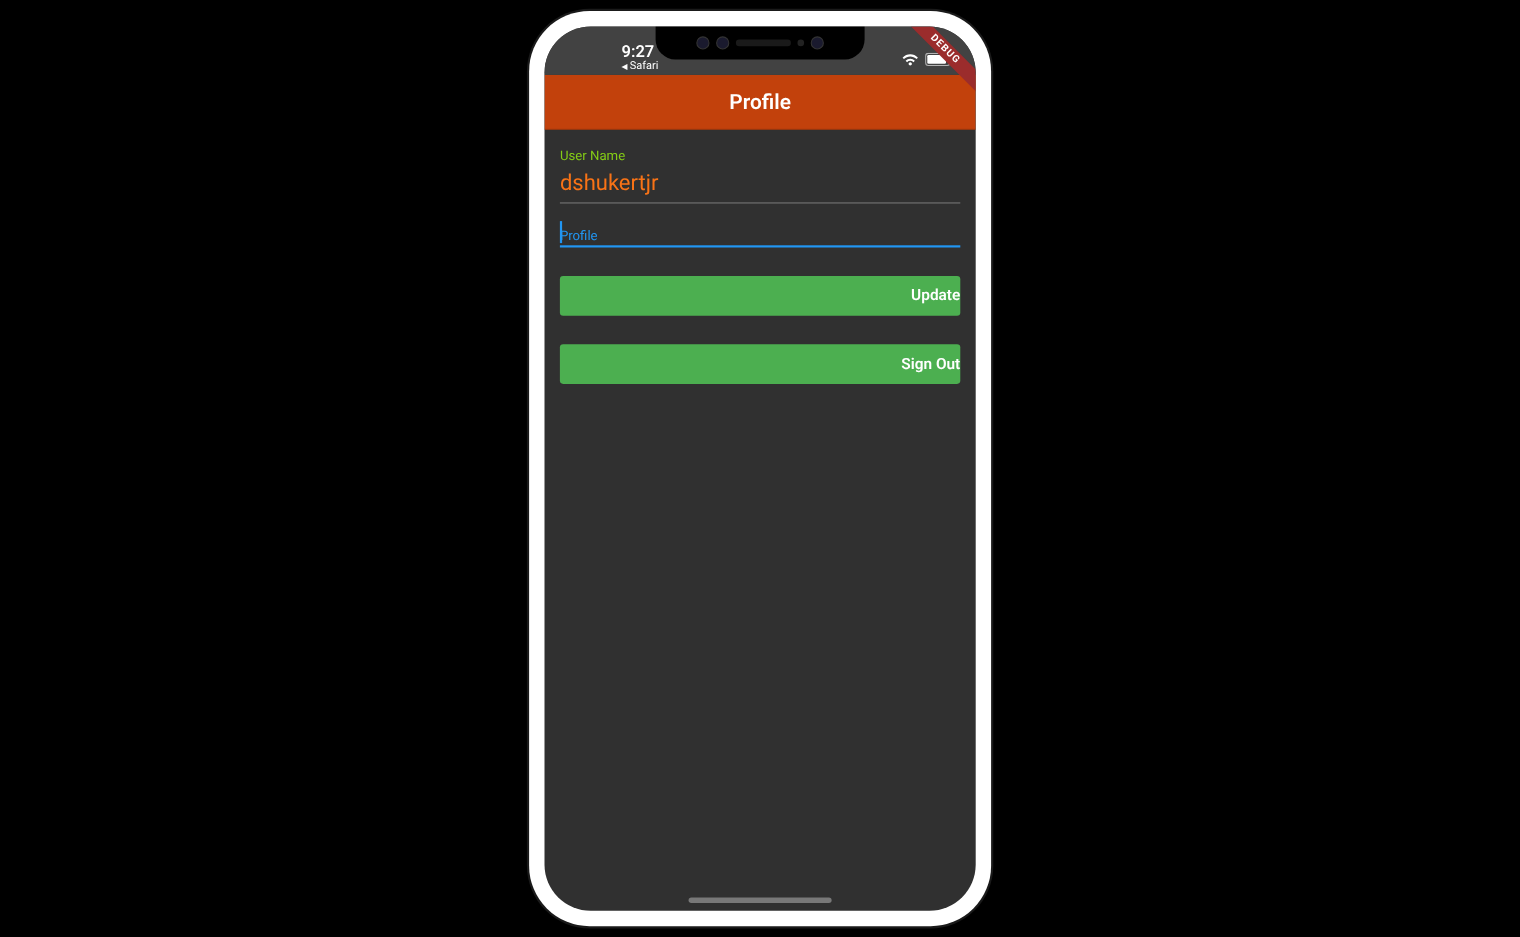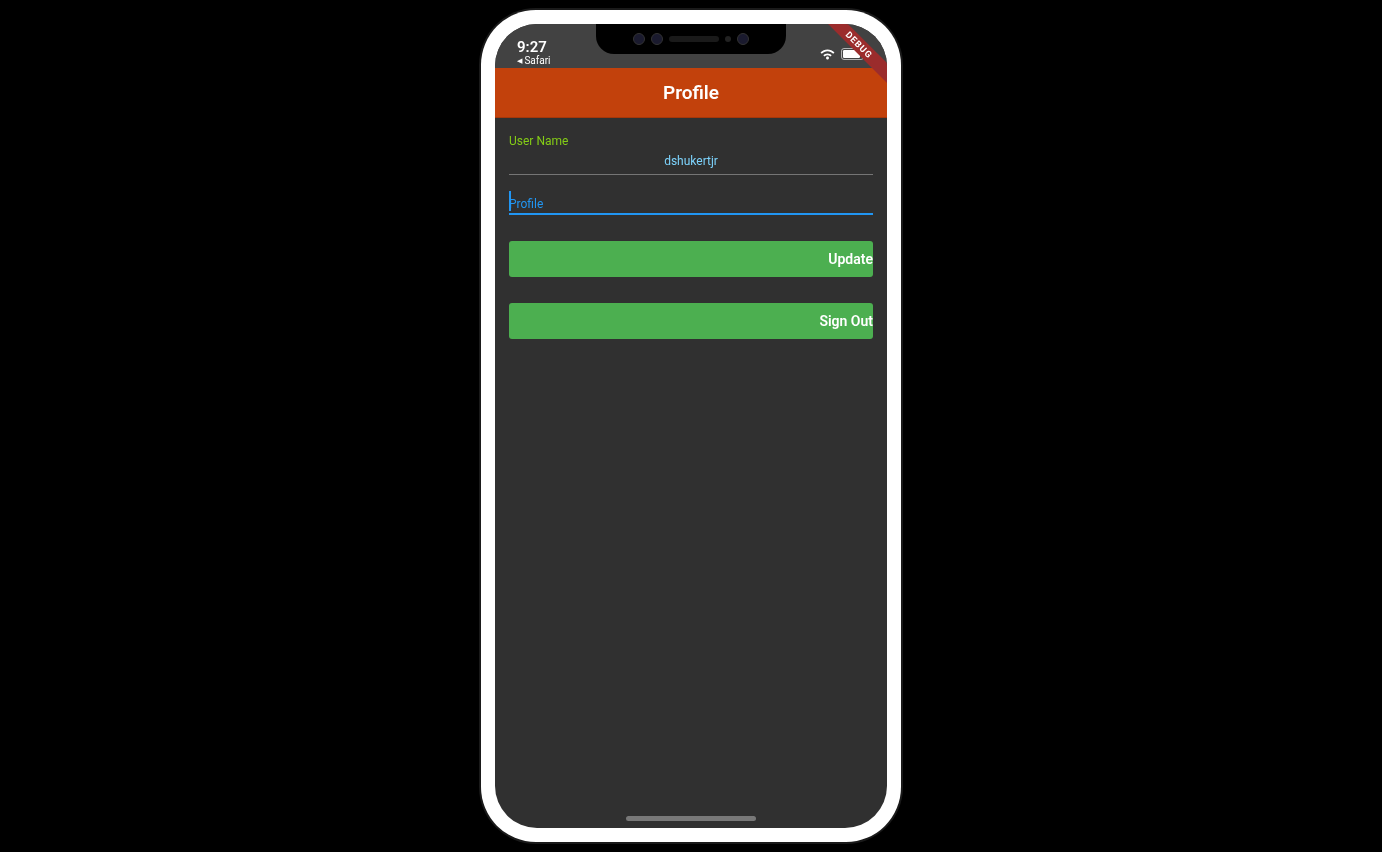--- a/index.html
+++ b/index.html
@@ -57,21 +57,21 @@
     
     .status-bar {
       height: 44px;
       background: #424242;
       display: flex;
       align-items: flex-end;
       justify-content: space-between;
       padding: 0 20px 2px 22px;
       position: relative;
     }
-    .status-left { display: flex; flex-direction: column; align-items: flex-start; line-height: 1; }
+    .status-left { display: flex; flex-direction: column; align-items: flex-start; line-height: 1; margin-left: 48px; }
     .status-time { color: #fff; font-size: 15px; font-weight: 600; }
     .status-back { color: #fff; font-size: 10px; margin-top: 1px; display: flex; align-items: center; gap:1px;justify-content:center;}
     .status-back::before { content: "◀"; font-size: 7px; margin-right: 1px; }
     .status-right { display: flex; align-items: center; gap: 5px; color:#fff; padding-bottom:6px;}
     .status-right svg { display:block; }
 
     
     .debug-banner {
       position: absolute;
       top: 0;
@@ -118,25 +118,24 @@
 
     .text-field { margin-bottom: 22px; }
     .tf-label { font-size: 12px; margin-bottom: 2px; }
     .tf-label.normal { color: #84cc16; }
     .tf-label.focused { color: #2196f3; }
     .tf-input {
       width: 100%;
       background: transparent;
       border: none;
       outline: none;
-      color: #7dd3fc;
-      font-size: 12px;
+      color: #f97316;
+      font-size: 20px;
       padding: 4px 0 6px 0;
       font-family: inherit;
-      text-align: center;
     }
     .tf-underline { height: 1px; background: #757575; }
     .tf-underline.focused { height: 2px; background: #2196f3; }
     .tf-cursor {
       position: relative;
     }
     .tf-cursor::before {
       content: "";
       position: absolute;
       left: 0;

